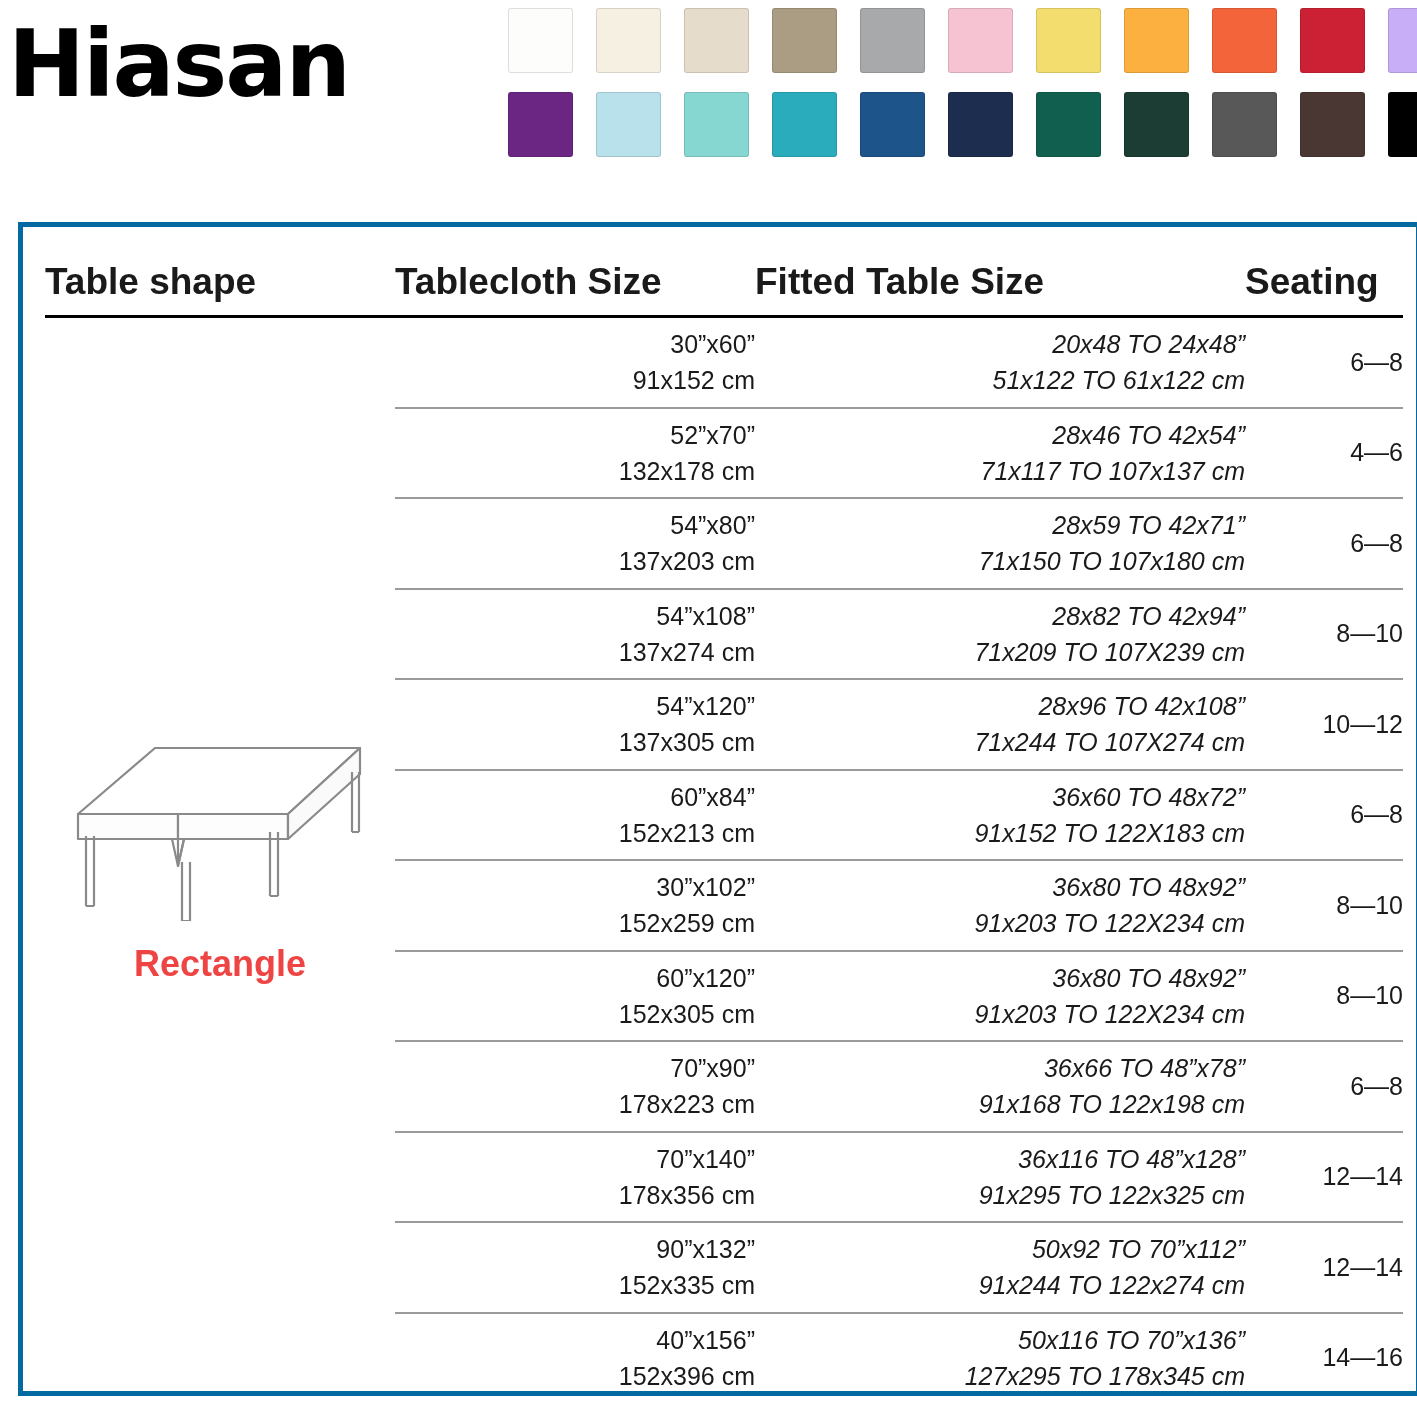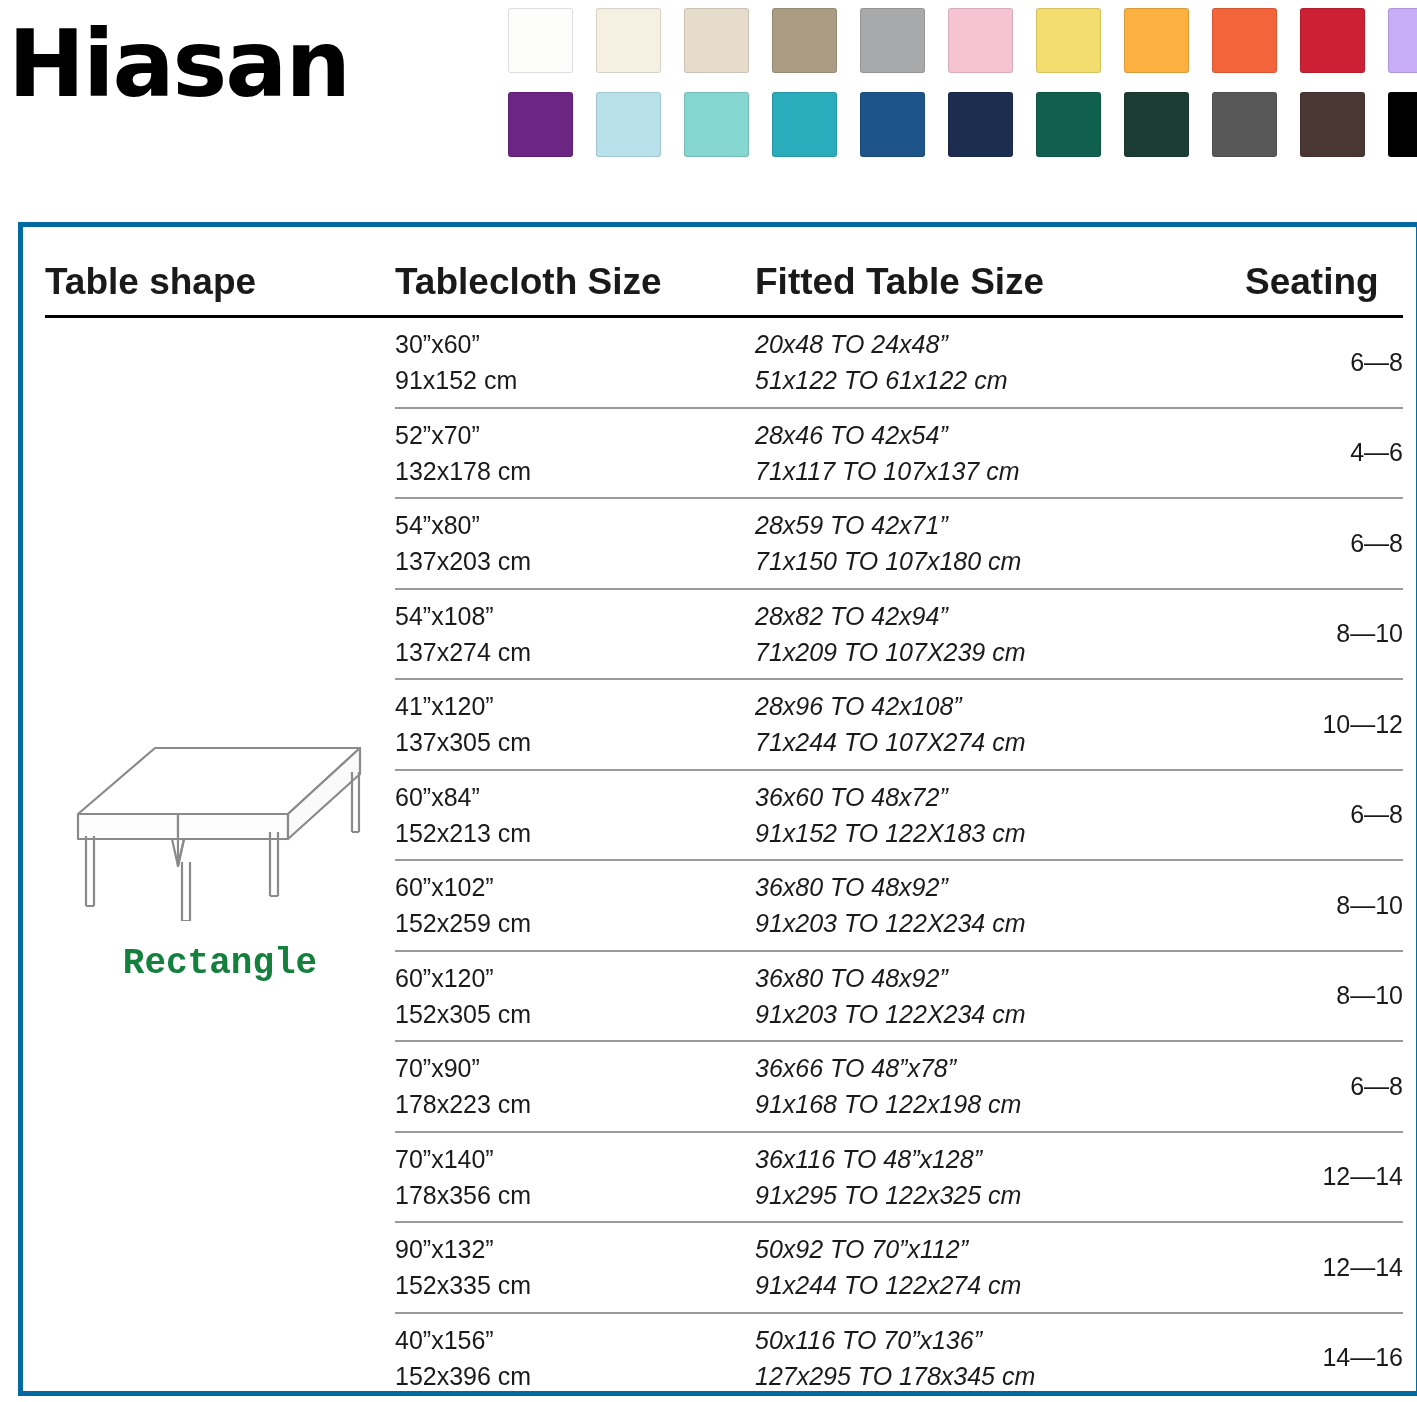--- a/index.html
+++ b/index.html
@@ -114,35 +114,35 @@
     white-space: pre-line;
   }
   td.cloth  { padding-left: 2px; }
   td.fitted { padding-left: 4px; font-style: italic; }
   td.seat {
     text-align: right;
     font-size: 30px;
     letter-spacing: 0px;
   }
 
-  .line2 { display: block; }
+  .line2 { display: block; text-align: right; }
 
   
   .illus {
     width: 330px;
     margin: 0 auto;
     text-align: center;
   }
   .illus svg { display: block; margin: 0 auto; }
   .illus-label {
     font-size: 36px;
     font-weight: bold;
-    color: #15803d;
+    color: #ef4444;
     margin-top: 22px;
-    font-family: Liberation Mono, monospace;
+    font-family: Liberation Sans, sans-serif;
   }
 </style>
 </head>
 <body>
 
 <div id="page">
 
   <div class="header">
     <div class="brand">Hiasan</div>
     <div class="swatch-grid" id="swatch-grid">
@@ -223,31 +223,31 @@
               <td class="cloth"><span class="line2">54”x80”</span><span class="line2">137x203 cm</span></td>
               <td class="fitted"><span class="line2">28x59 TO 42x71”</span><span class="line2">71x150 TO 107x180 cm</span></td>
               <td class="seat">6—8</td>
             </tr>
             <tr>
               <td class="cloth"><span class="line2">54”x108”</span><span class="line2">137x274 cm</span></td>
               <td class="fitted"><span class="line2">28x82 TO 42x94”</span><span class="line2">71x209 TO 107X239 cm</span></td>
               <td class="seat">8—10</td>
             </tr>
             <tr>
-              <td class="cloth"><span class="line2">41”x120”</span><span class="line2">137x305 cm</span></td>
+              <td class="cloth"><span class="line2">54”x120”</span><span class="line2">137x305 cm</span></td>
               <td class="fitted"><span class="line2">28x96 TO 42x108”</span><span class="line2">71x244 TO 107X274 cm</span></td>
               <td class="seat">10—12</td>
             </tr>
             <tr>
               <td class="cloth"><span class="line2">60”x84”</span><span class="line2">152x213 cm</span></td>
               <td class="fitted"><span class="line2">36x60 TO 48x72”</span><span class="line2">91x152 TO 122X183 cm</span></td>
               <td class="seat">6—8</td>
             </tr>
             <tr>
-              <td class="cloth"><span class="line2">60”x102”</span><span class="line2">152x259 cm</span></td>
+              <td class="cloth"><span class="line2">30”x102”</span><span class="line2">152x259 cm</span></td>
               <td class="fitted"><span class="line2">36x80 TO 48x92”</span><span class="line2">91x203 TO 122X234 cm</span></td>
               <td class="seat">8—10</td>
             </tr>
             <tr>
               <td class="cloth"><span class="line2">60”x120”</span><span class="line2">152x305 cm</span></td>
               <td class="fitted"><span class="line2">36x80 TO 48x92”</span><span class="line2">91x203 TO 122X234 cm</span></td>
               <td class="seat">8—10</td>
             </tr>
             <tr>
               <td class="cloth"><span class="line2">70”x90”</span><span class="line2">178x223 cm</span></td>

